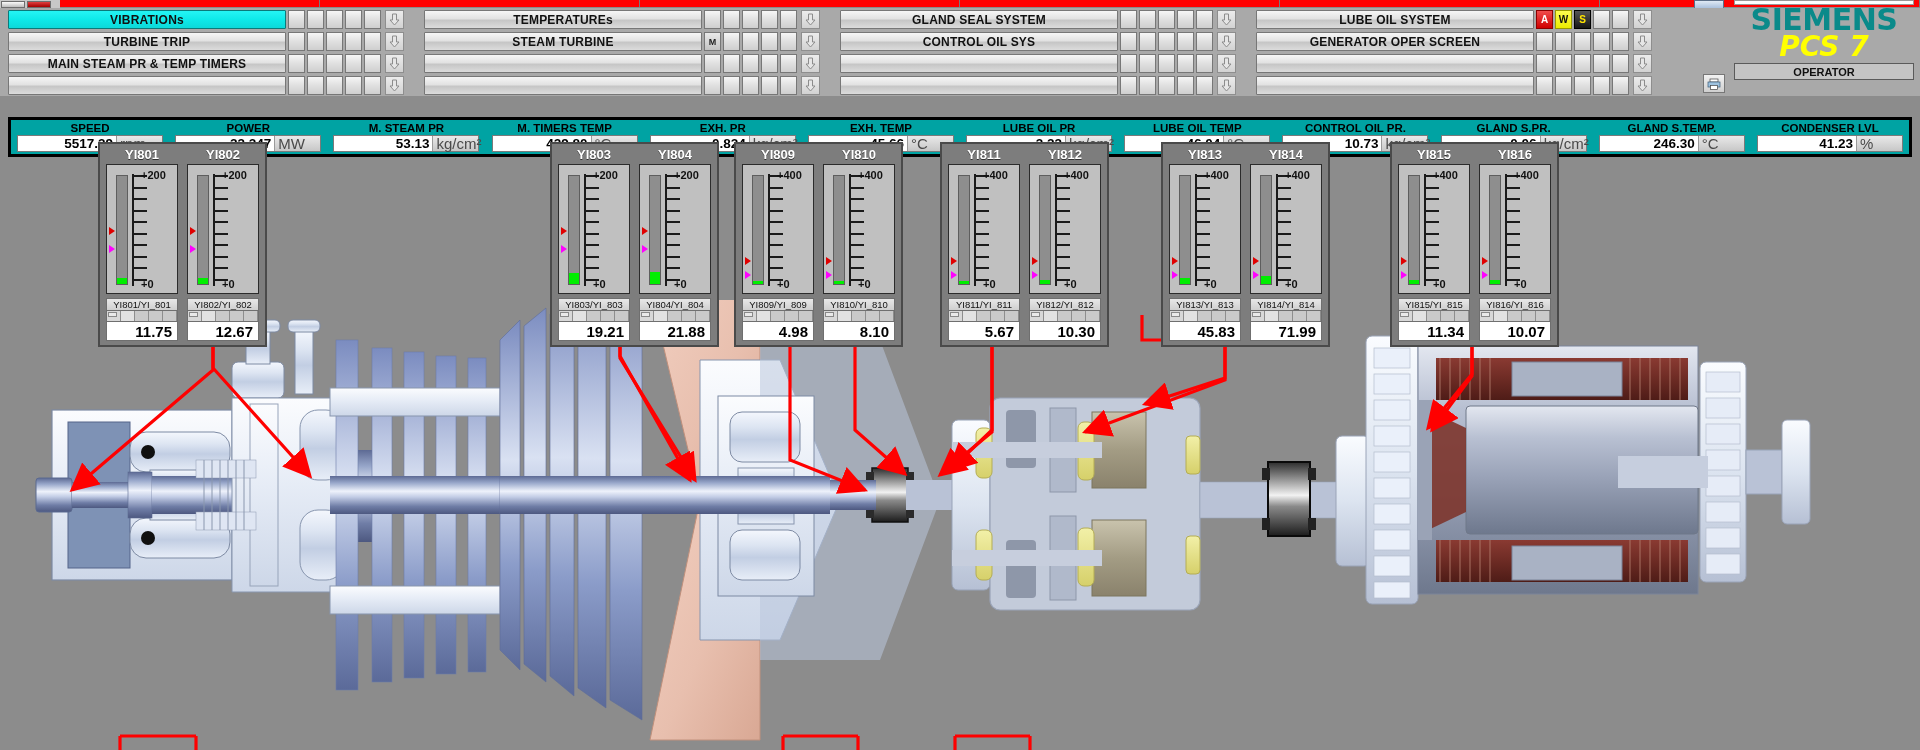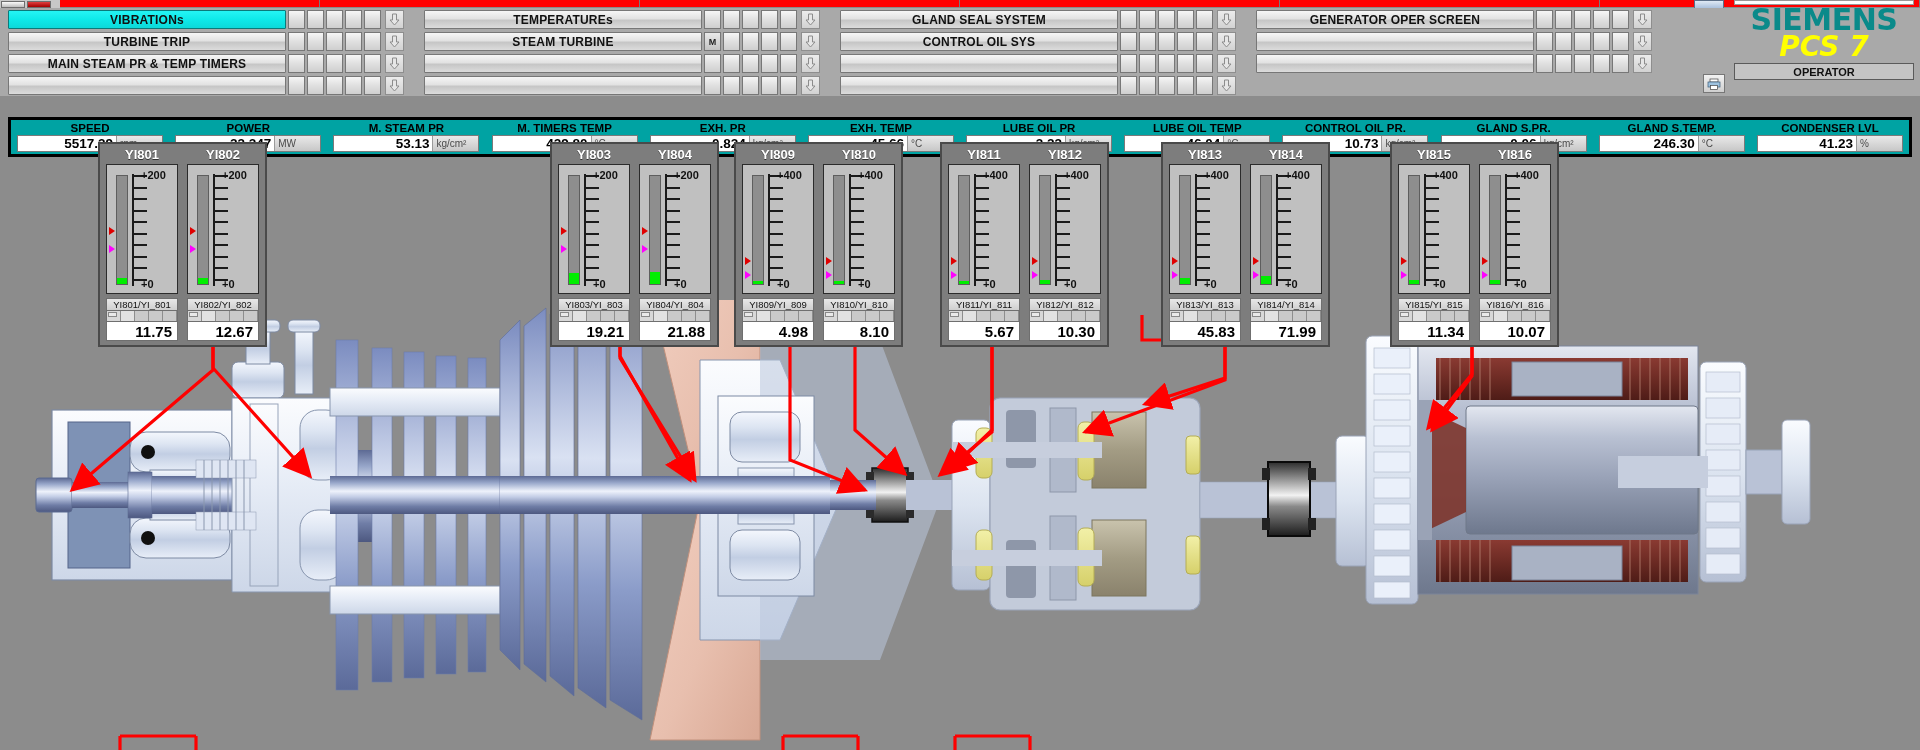--- a/index.html
+++ b/index.html
@@ -105,21 +105,21 @@
   .stat-valrow{ display:flex; align-items:stretch; width:100%; max-width:146px; height:17px;
      border:1px solid #7a7a7a; }
   .stat-val{
     flex:1; background:#fff; display:flex; align-items:center; justify-content:flex-end;
     font-size:13.5px; font-weight:bold; color:#000; padding-right:3px;
     font-family:"Liberation Sans",sans-serif;
   }
   .stat-unit{
     width:46px; background:linear-gradient(#e9e9e9,#c7c7c7);
     display:flex; align-items:center; justify-content:flex-start;
-    font-size:10px; color:#4a4a4a; padding-left:3px; border-left:1px solid #9a9a9a;
+    font-size:15px; color:#4a4a4a; padding-left:3px; border-left:1px solid #9a9a9a;
   }
 
   
   .gpanel{
     position:absolute; top:142px;
     background:#7d7d7d; border:2px solid #4a4a4a;
     display:flex; padding:3px 3px 4px 3px; gap:3px;
   }
   .gauge-col{ width:78px; display:flex; flex-direction:column; align-items:center; }
   .gauge-title{
@@ -356,20 +356,33 @@
           <div class="minibox"></div>
           <div class="minibox"></div>
           <div class="arrowbox">
             <svg width="11" height="13" viewBox="0 0 11 13">
               <path d="M3.5 1 L7.5 1 L7.5 7 L10 7 L5.5 12 L1 7 L3.5 7 Z" fill="#e6e6e6" stroke="#8c8c8c" stroke-width="1"></path>
             </svg>
           </div>
         </div>
       </div>
       <div class="navgroup" style="left: 1256px;">
+        <div class="navrow">
+          <div class="navbtn" style="width: 278px;">LUBE OIL SYSTEM</div>
+          <div class="minibox alarm-a">A</div>
+          <div class="minibox alarm-w">W</div>
+          <div class="minibox alarm-s">S</div>
+          <div class="minibox"></div>
+          <div class="minibox"></div>
+          <div class="arrowbox">
+            <svg width="11" height="13" viewBox="0 0 11 13">
+              <path d="M3.5 1 L7.5 1 L7.5 7 L10 7 L5.5 12 L1 7 L3.5 7 Z" fill="#e6e6e6" stroke="#8c8c8c" stroke-width="1"></path>
+            </svg>
+          </div>
+        </div>
         <div class="navrow">
           <div class="navbtn" style="width: 278px;">GENERATOR OPER SCREEN</div>
           <div class="minibox"></div>
           <div class="minibox"></div>
           <div class="minibox"></div>
           <div class="minibox"></div>
           <div class="minibox"></div>
           <div class="arrowbox">
             <svg width="11" height="13" viewBox="0 0 11 13">
               <path d="M3.5 1 L7.5 1 L7.5 7 L10 7 L5.5 12 L1 7 L3.5 7 Z" fill="#e6e6e6" stroke="#8c8c8c" stroke-width="1"></path>

